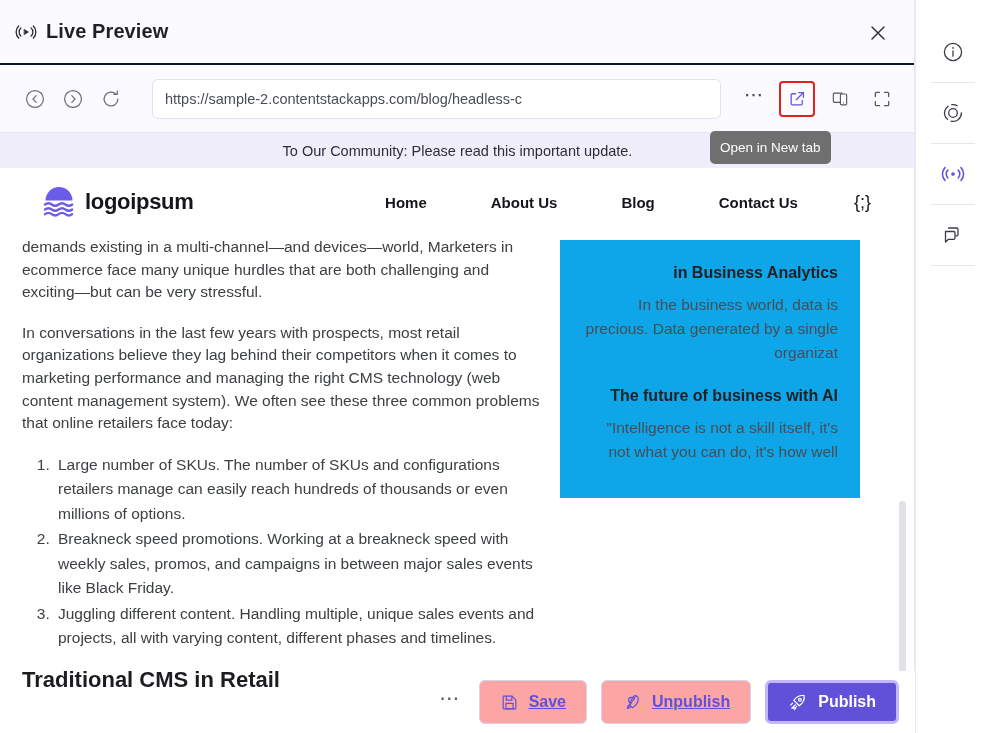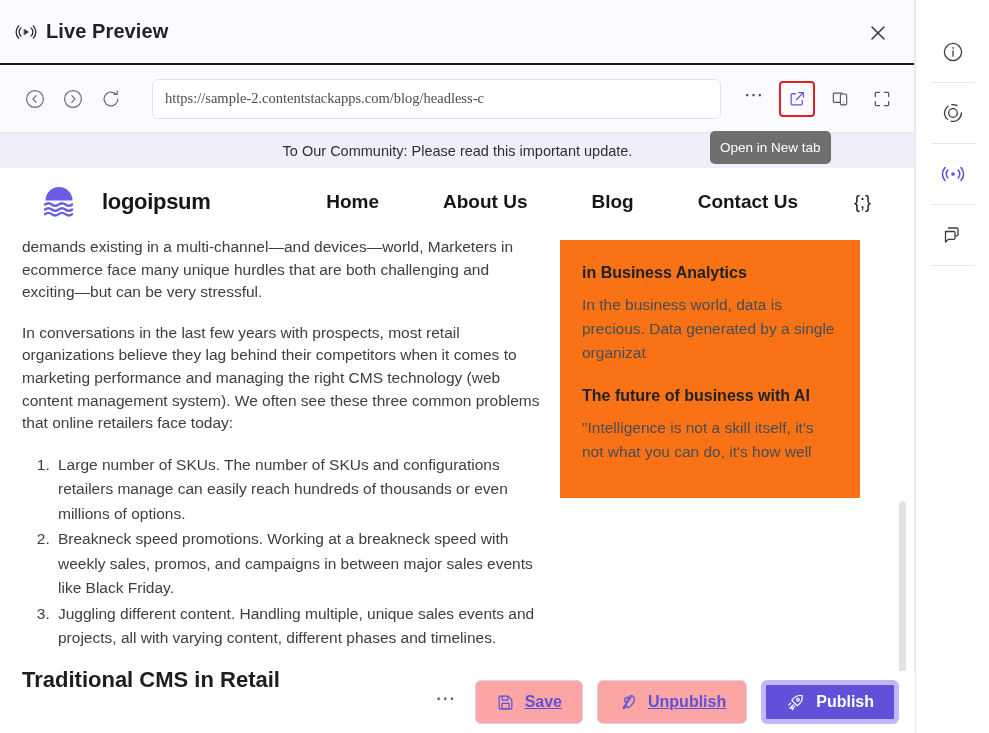--- a/index.html
+++ b/index.html
@@ -35,21 +35,21 @@
     height:67px; flex:0 0 67px; background:#fafaff;
     display:flex; align-items:center; padding:0 16px 0 16px;
     position:relative;
   }
   .nav-btn { width:38px; height:38px; display:flex; align-items:center; justify-content:center;
     cursor:pointer; color:#5a5d66; }
   .url-input {
     flex:1; height:40px; margin:0 8px 0 22px; background:#fff;
     border:1px solid #e3e2ec; border-radius:6px;
     display:flex; align-items:center; padding:0 12px;
-    font-size:14.5px; color:#4a4d55; overflow:hidden; white-space:nowrap;font-family:Liberation Serif, serif;
+    font-size:14.5px; color:#4a4d55; overflow:hidden; white-space:nowrap;
   }
   .tool-btn { width:34px; height:34px; margin-left:8px; display:flex; align-items:center;
     justify-content:center; cursor:pointer; color:#53565f; border-radius:4px; }
   .tool-btn.dots { letter-spacing:1px; font-size:19px; color:#3f424a; padding-bottom:8px;}
   .tool-btn.active-hl {
     border:2px solid #e32020; color:#6b52d8; width:36px; height:36px;
   }
 
   
   .tooltip {
@@ -62,41 +62,41 @@
     height:36px; flex:0 0 36px; background:#f0eefb; border-top:1px solid #e6e4f3;
     display:flex; align-items:center; justify-content:center;
     font-size:14.5px; color:#2d2f34;
   }
 
   
   .site-header {
     height:68px; flex:0 0 68px; background:#fff;
     display:flex; align-items:center; padding:0 40px 0 42px;
   }
-  .logo-wrap { display:flex; align-items:center; gap:26px; }
+  .logo-wrap { display:flex; align-items:center; gap:9px; }
   .logo-mark { width:34px; height:34px; position:relative; }
   .logo-text { font-size:22px; font-weight:700; color:#15161a; letter-spacing:-.3px; }
   .site-nav { display:flex; align-items:center; gap:0; margin-left:auto; }
-  .nav-link { font-size:19px; color:#15161a; font-weight:600; cursor:pointer; padding:0 32px; }
+  .nav-link { font-size:15px; color:#15161a; font-weight:600; cursor:pointer; padding:0 32px; }
   .nav-code { font-size:18px; color:#15161a; cursor:pointer; padding-left:24px; padding-right:4px;}
 
   
   .article-area {
     flex:1; display:flex; padding:0 0 0 0; position:relative; overflow:hidden; background:#fff;
   }
   .article-main { width:560px; padding:0 20px 0 22px; padding-top:0; }
   .clip-line { height:10px; overflow:hidden; }
   .clip-line p { font-size:15.5px; line-height:22px; color:#3d4043; position:relative; top:-11px;}
   .art-p { font-size:15.5px; line-height:22.6px; color:#3d4043; margin-bottom:18px; }
   .art-list { margin:0 0 1px 18px; padding-left:14px; }
   .art-list li { font-size:15.5px; line-height:24.5px; color:#3d4043; margin-bottom:1px; padding-left:4px;}
   .art-h2 { font-size:22px; font-weight:700; color:#1b1d20; margin-top:16px; }
 
   .article-side { width:300px; padding-top:4px; }
-  .side-card { background:#f97316; padding:22px 22px 34px 22px; }
+  .side-card { background:#0ea5e9; padding:22px 22px 34px 22px;text-align:right; }
   .side-h { font-size:16px; font-weight:700; color:#202225; line-height:22px; }
   .side-p { font-size:15.5px; line-height:24px; color:#4a4d52; margin-top:9px; }
   .side-gap { height:20px; }
 
   
   .prev-scroll-track {
     position:absolute; right:4px; top:0; width:9px; height:100%; background:transparent;
   }
   .prev-scroll-thumb {
     position:absolute; right:5px; top:265px; width:7px; height:290px;
@@ -110,21 +110,21 @@
     background:#fff; display:flex; align-items:center; justify-content:flex-end;
     padding-right:16px; gap:14px;
   }
   .act-dots { font-size:20px; color:#53565f; letter-spacing:1.5px; cursor:pointer;
               margin-right:4px; padding-bottom:9px; }
   .btn {
     height:44px; border-radius:6px; display:flex; align-items:center; gap:10px;
     padding:0 20px; font-size:16px; font-weight:600; cursor:pointer;
   }
   .btn-outline { background:#fca5a5; border:1px solid #d5d2ea; color:#6051d8;text-decoration:underline; }
-  .btn-primary { background:#6051d8; border:5px solid #c4b5fd; color:#fff; }
+  .btn-primary { background:#6051d8; border:3px solid #c4b5fd; color:#fff; }
 
   
   .right-rail {
     position:absolute; right:0; top:0; width:74px; height:733px; background:#fff;
     border-left:1px solid #ebeaf2; display:flex; flex-direction:column; align-items:center;
     padding-top:22px;
   }
   .rail-item { width:44px; height:44px; display:flex; align-items:center; justify-content:center;
     cursor:pointer; color:#3b3d44; margin:8px 0; }
   .rail-item.active { color:#6051d8; }

